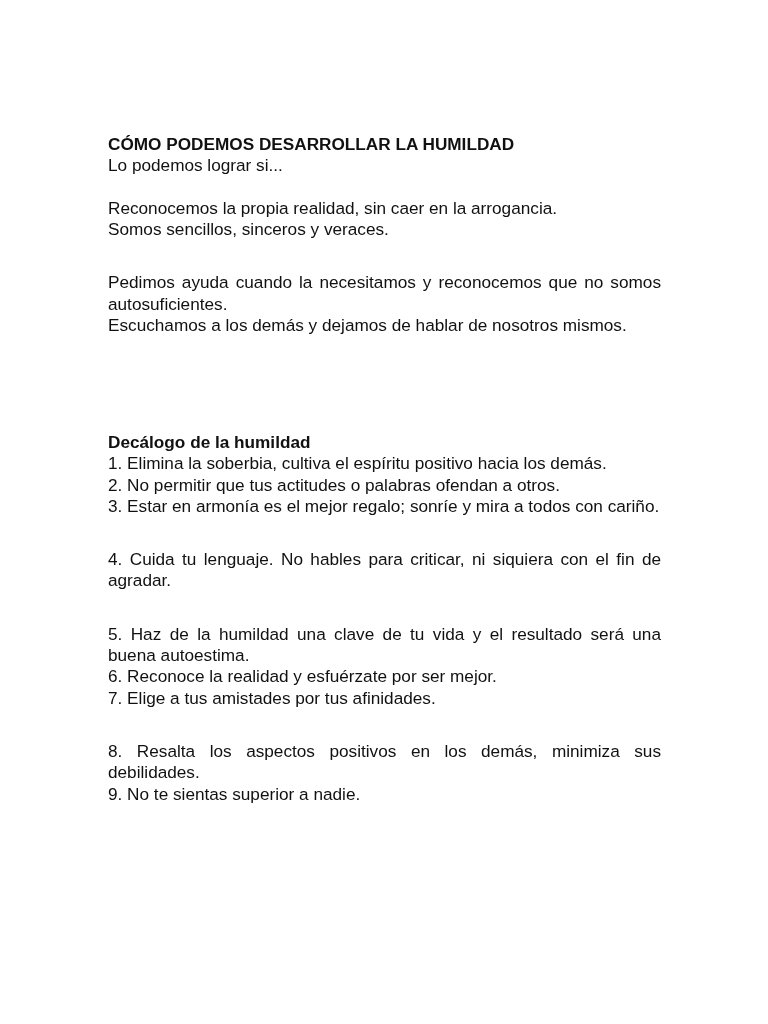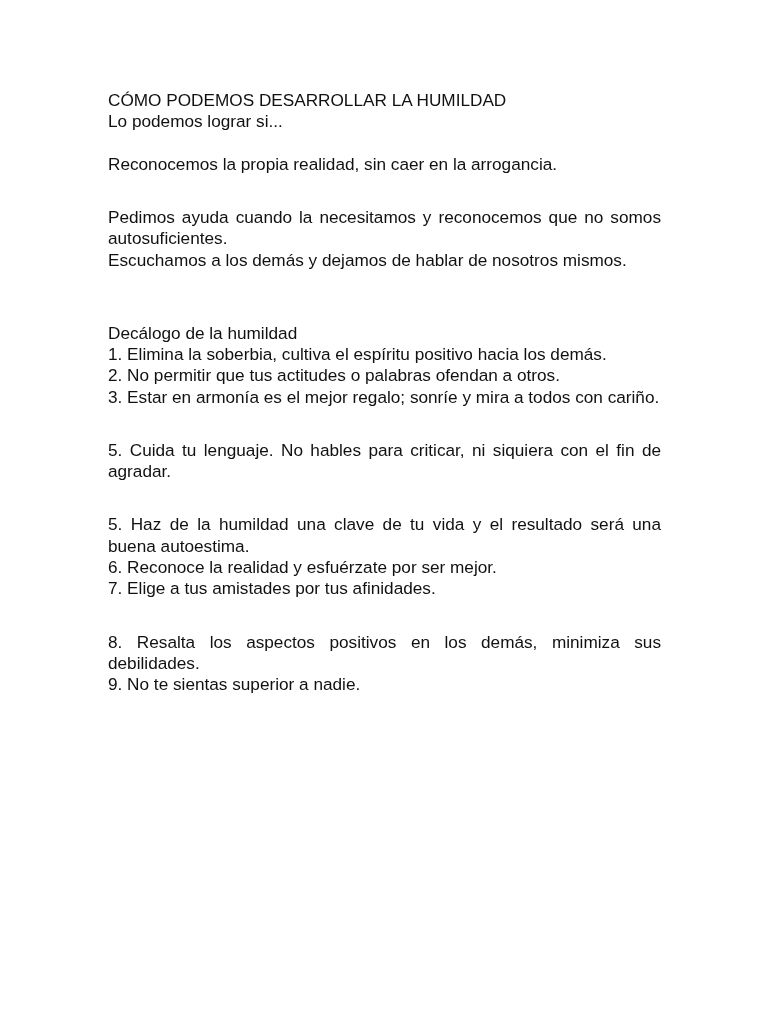--- a/index.html
+++ b/index.html
@@ -21,21 +21,22 @@
       top: 90px;
       width: 553px;
       font-size: 17.2px;
       line-height: 21.3px;
     }
     .line {
       display: block;
       white-space: nowrap;
     }
     .heading {
-      font-weight: normal;
+      font-weight: bold;
+      margin-top: 44px;
     }
     .gap {
       height: 21.3px;
     }
     .gap-big {
       height: 42.6px;
     }
     .justify {
       display: block;
       text-align: justify;
@@ -53,35 +54,36 @@
 <body>
 
 <div class="page">
 
   <div>
     <span class="line heading">CÓMO PODEMOS DESARROLLAR LA HUMILDAD</span>
     <span class="line">Lo podemos lograr si...</span>
     <div class="gap"></div>
     <ul class="plain">
       <li class="line">Reconocemos la propia realidad, sin caer en la arrogancia.</li>
+      <li class="line">Somos sencillos, sinceros y veraces.</li>
       <li class="justify">Pedimos ayuda cuando la necesitamos y reconocemos que no somos autosuficientes.</li>
       <li class="line">Escuchamos a los demás y dejamos de hablar de nosotros mismos.</li>
     </ul>
   </div>
 
   <div class="gap-big"></div>
   <div style="height:9px"></div>
 
   <div>
     <span class="line heading">Decálogo de la humildad</span>
     <ol class="plain">
       <li class="line">1. Elimina la soberbia, cultiva el espíritu positivo hacia los demás.</li>
       <li class="line">2. No permitir que tus actitudes o palabras ofendan a otros.</li>
       <li class="line">3. Estar en armonía es el mejor regalo; sonríe y mira a todos con cariño.</li>
-      <li class="justify">5. Cuida tu lenguaje. No hables para criticar, ni siquiera con el fin de agradar.</li>
+      <li class="justify">4. Cuida tu lenguaje. No hables para criticar, ni siquiera con el fin de agradar.</li>
       <li class="justify">5. Haz de la humildad una clave de tu vida y el resultado será una buena autoestima.</li>
       <li class="line">6. Reconoce la realidad y esfuérzate por ser mejor.</li>
       <li class="line">7. Elige a tus amistades por tus afinidades.</li>
       <li class="justify">8. Resalta los aspectos positivos en los demás, minimiza sus debilidades.</li>
       <li class="line">9. No te sientas superior a nadie.</li>
     </ol>
   </div>
 
 </div>
 

